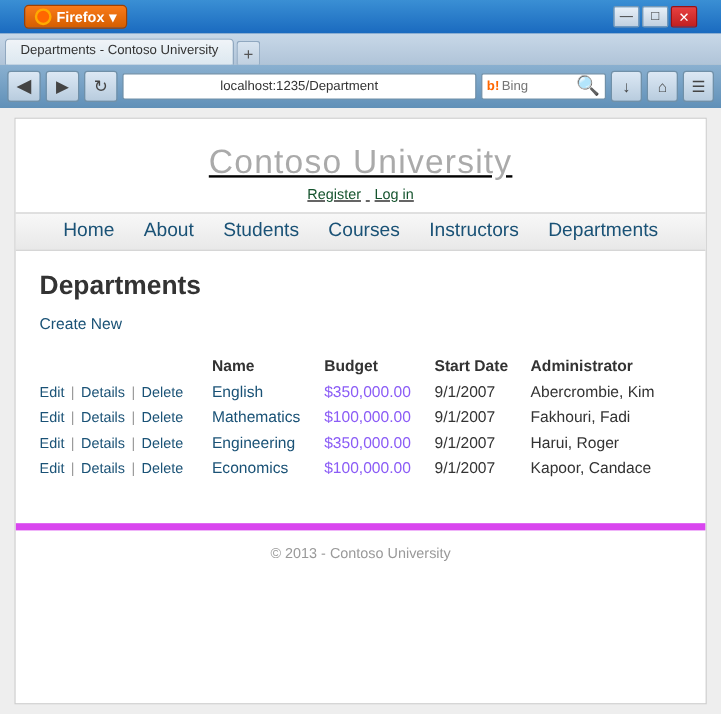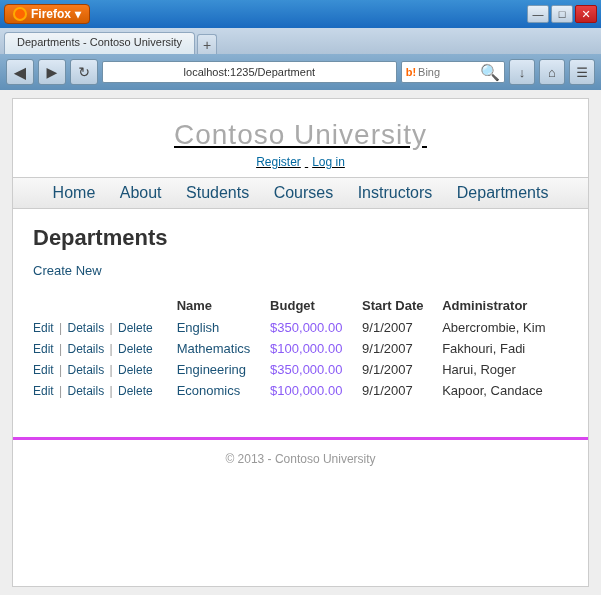--- a/index.html
+++ b/index.html
@@ -2,21 +2,21 @@
 <html><head>
   <meta charset="utf-8">
   <style>
     * { margin: 0; padding: 0; box-sizing: border-box; }
     body { font-family: Arial, sans-serif; background: #d4d0c8; width: 601px; height: 595px; overflow: hidden; }
 
     
     .window-frame { width: 601px; height: 595px; display: flex; flex-direction: column; }
 
     
-    .taskbar { background: linear-gradient(to bottom, #3a8fd4, #1a6abf); height: 28px; display: flex; align-items: center; padding: 0 4px; }
+    .taskbar { background: linear-gradient(to bottom, #3a8fd4, #1a6abf); height: 28px; display: flex; align-items: center; padding: 0 20px; }
     .firefox-btn { background: linear-gradient(to bottom, #f97a1a, #d45e00); border: 1px solid #a04000; border-radius: 4px; color: white; font-size: 12px; font-weight: bold; padding: 2px 8px; display: flex; align-items: center; gap: 4px; }
     .firefox-icon { width: 14px; height: 14px; background: #ff6600; border-radius: 50%; border: 2px solid #ffaa00; }
     .window-controls { margin-left: auto; display: flex; gap: 2px; }
     .win-btn { width: 22px; height: 18px; border: 1px solid #7a9ab5; border-radius: 2px; background: linear-gradient(to bottom, #e8f0f8, #c0d0e0); display: flex; align-items: center; justify-content: center; font-size: 11px; cursor: pointer; color: #333; }
     .win-btn.close { background: linear-gradient(to bottom, #e84040, #c02020); color: white; border-color: #a01010; }
 
     
     .tab-bar { background: linear-gradient(to bottom, #c8d8e8, #b0c4d8); height: 26px; display: flex; align-items: flex-end; padding: 0 4px; }
     .tab { background: linear-gradient(to bottom, #f0f4f8, #dce8f0); border: 1px solid #90a8c0; border-bottom: none; border-radius: 4px 4px 0 0; padding: 3px 12px; font-size: 11px; color: #333; display: flex; align-items: center; gap: 6px; height: 22px; flex-direction: column; }
     .tab-close { font-size: 10px; color: #666; }
@@ -35,40 +35,40 @@
     
     .page { background: #eee; flex: 1; overflow: hidden; }
     .page-inner { background: white; margin: 8px 12px; border: 1px solid #ccc; height: calc(100% - 16px); overflow: hidden; }
 
     
     .site { padding: 0; font-family: Arial, sans-serif; }
 
     .site-header { text-align: center; padding: 20px 10px 8px; background: white; text-decoration: underline; }
     .site-title { font-size: 28px; color: #aaa; font-weight: normal; letter-spacing: 1px; }
     .site-links { font-size: 12px; margin-top: 4px; }
-    .site-links a { color: #0369a1; text-decoration: none; margin: 16px 4px; }
+    .site-links a { color: #14532d; text-decoration: none; margin: 16px 4px; }
 
     .site-nav { background: linear-gradient(to bottom, #f8f8f8, #e8e8e8); border-top: 1px solid #ccc; border-bottom: 1px solid #ccc; text-align: center; padding: 6px 0; }
     .site-nav a { color: #1a5276; text-decoration: none; font-size: 16px; margin: 0 10px; text-align: right; }
 
     .content { padding: 16px 20px; }
     .page-heading { font-size: 22px; font-weight: bold; color: #333; margin-bottom: 10px; }
     .create-link { color: #1a5276; text-decoration: none; font-size: 13px; display: inline-block; margin-bottom: 16px; }
 
     
     table { border-collapse: collapse; width: 100%; font-size: 13px; }
     thead th { font-weight: bold; text-align: left; padding: 4px 12px 4px 0; color: #333; border-bottom: none; }
     tbody td { padding: 3px 12px 3px 0; color: #333; vertical-align: top; }
     .action-links { white-space: nowrap; }
     .action-links a { color: #1a5276; text-decoration: none; font-size: 12px; }
     .action-links span { color: #999; font-size: 12px; margin: 0 2px; }
     td.money { color: #8b5cf6; }
     td.name-col { color: #1a5276; }
 
-    .site-footer { text-align: center; padding: 12px; font-size: 12px; color: #999; border-top: 3px solid #d946ef; margin-top: 20px; }
+    .site-footer { text-align: center; padding: 12px; font-size: 12px; color: #999; border-top: 6px solid #d946ef; margin-top: 20px; }
   </style>
 </head>
 <body>
 
 <div class="window-frame">
 
   <div class="taskbar">
     <div class="firefox-btn">
       <div class="firefox-icon"></div>
       <span>Firefox</span>

